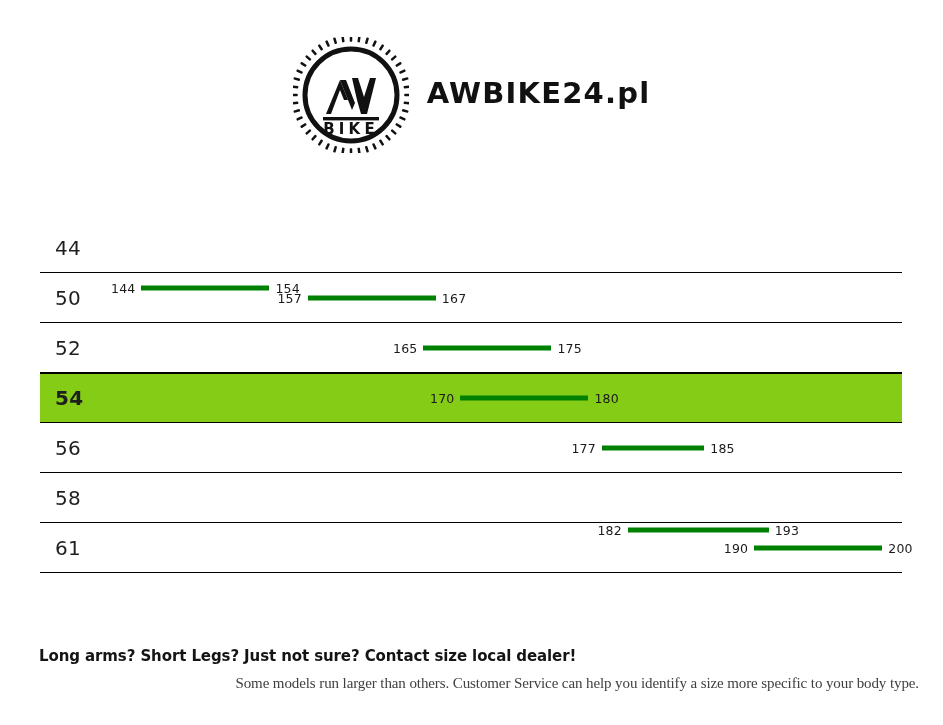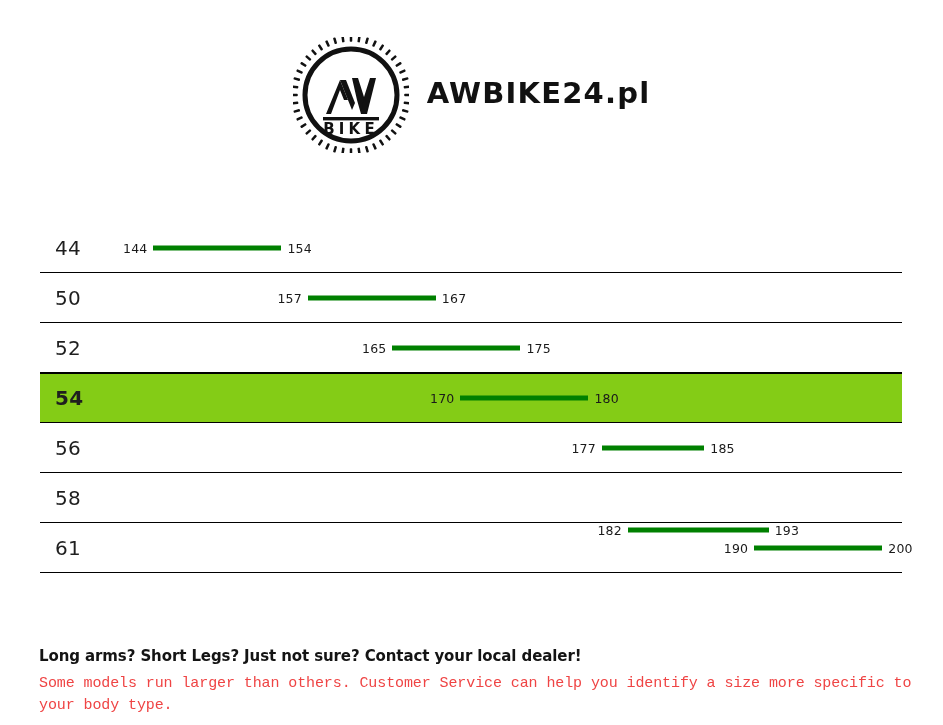--- a/index.html
+++ b/index.html
@@ -130,27 +130,28 @@
   }
   .footer-heading {
     font-family: "DejaVu Sans", sans-serif;
     font-size: 15px;
     font-weight: 700;
     color: #141414;
     line-height: 1.45;
     letter-spacing: -0.1px;
   }
   .footer-body {
-    font-family: Liberation Mono, monospace;
+    font-family: Liberation Serif, serif;
     font-size: 15px;
     font-weight: 400;
-    color: #ef4444;
+    color: #404040;
     line-height: 1.45;
     letter-spacing: -0.1px;
     margin-top: 5px;
+    text-align: right;
   }
 </style>
 </head>
 <body>
 
 <div class="brand-header">
   <div class="brand-inner">
 
     <div class="logo-mark">
       <svg width="116" height="116" viewBox="0 0 116 116" aria-hidden="true">
@@ -215,37 +216,37 @@
       <div class="wm-text">AWBIKE24.pl</div>
       <div class="wm-rule"></div>
     </div>
 
   </div>
 </div>
 
 <div class="size-table">
     <div class="size-row">
       <div class="size-label">44</div>
-      <div class="range-group" style="left: 83px;">
+      <div class="range-group" style="left: 71px; margin-top: 40px;">
         <span class="range-min">144</span>
         <div class="range-bar" style="width: 128px; background: rgb(0, 128, 0);"></div>
         <span class="range-max">154</span>
       </div>
     </div>
     <div class="size-row">
       <div class="size-label">50</div>
       <div class="range-group" style="left: 237.4px;">
         <span class="range-min">157</span>
         <div class="range-bar" style="width: 128px; background: rgb(0, 128, 0);"></div>
         <span class="range-max">167</span>
       </div>
     </div>
     <div class="size-row">
       <div class="size-label">52</div>
-      <div class="range-group" style="left: 322px;">
+      <div class="range-group" style="left: 353px;">
         <span class="range-min">165</span>
         <div class="range-bar" style="width: 128px; background: rgb(0, 128, 0);"></div>
         <span class="range-max">175</span>
       </div>
     </div>
     <div class="size-row is-highlighted">
       <div class="size-label">54</div>
       <div class="range-group" style="left: 390px;">
         <span class="range-min">170</span>
         <div class="range-bar" style="width: 128px; background: rgb(0, 128, 0);"></div>
@@ -272,15 +273,15 @@
       <div class="size-label">61</div>
       <div class="range-group" style="left: 659.8px; margin-left: 24px;">
         <span class="range-min">190</span>
         <div class="range-bar" style="width: 128px; background: rgb(0, 128, 0);"></div>
         <span class="range-max">200</span>
       </div>
     </div>
   </div>
 
 <div class="footer-note">
-  <div class="footer-heading">Long arms? Short Legs? Just not sure? Contact your local dealer!</div>
+  <div class="footer-heading">Long arms? Short Legs? Just not sure? Contact size local dealer!</div>
   <div class="footer-body">Some models run larger than others. Customer Service can help you identify a size more specific to your body type.</div>
 </div>
 
 </body></html>

